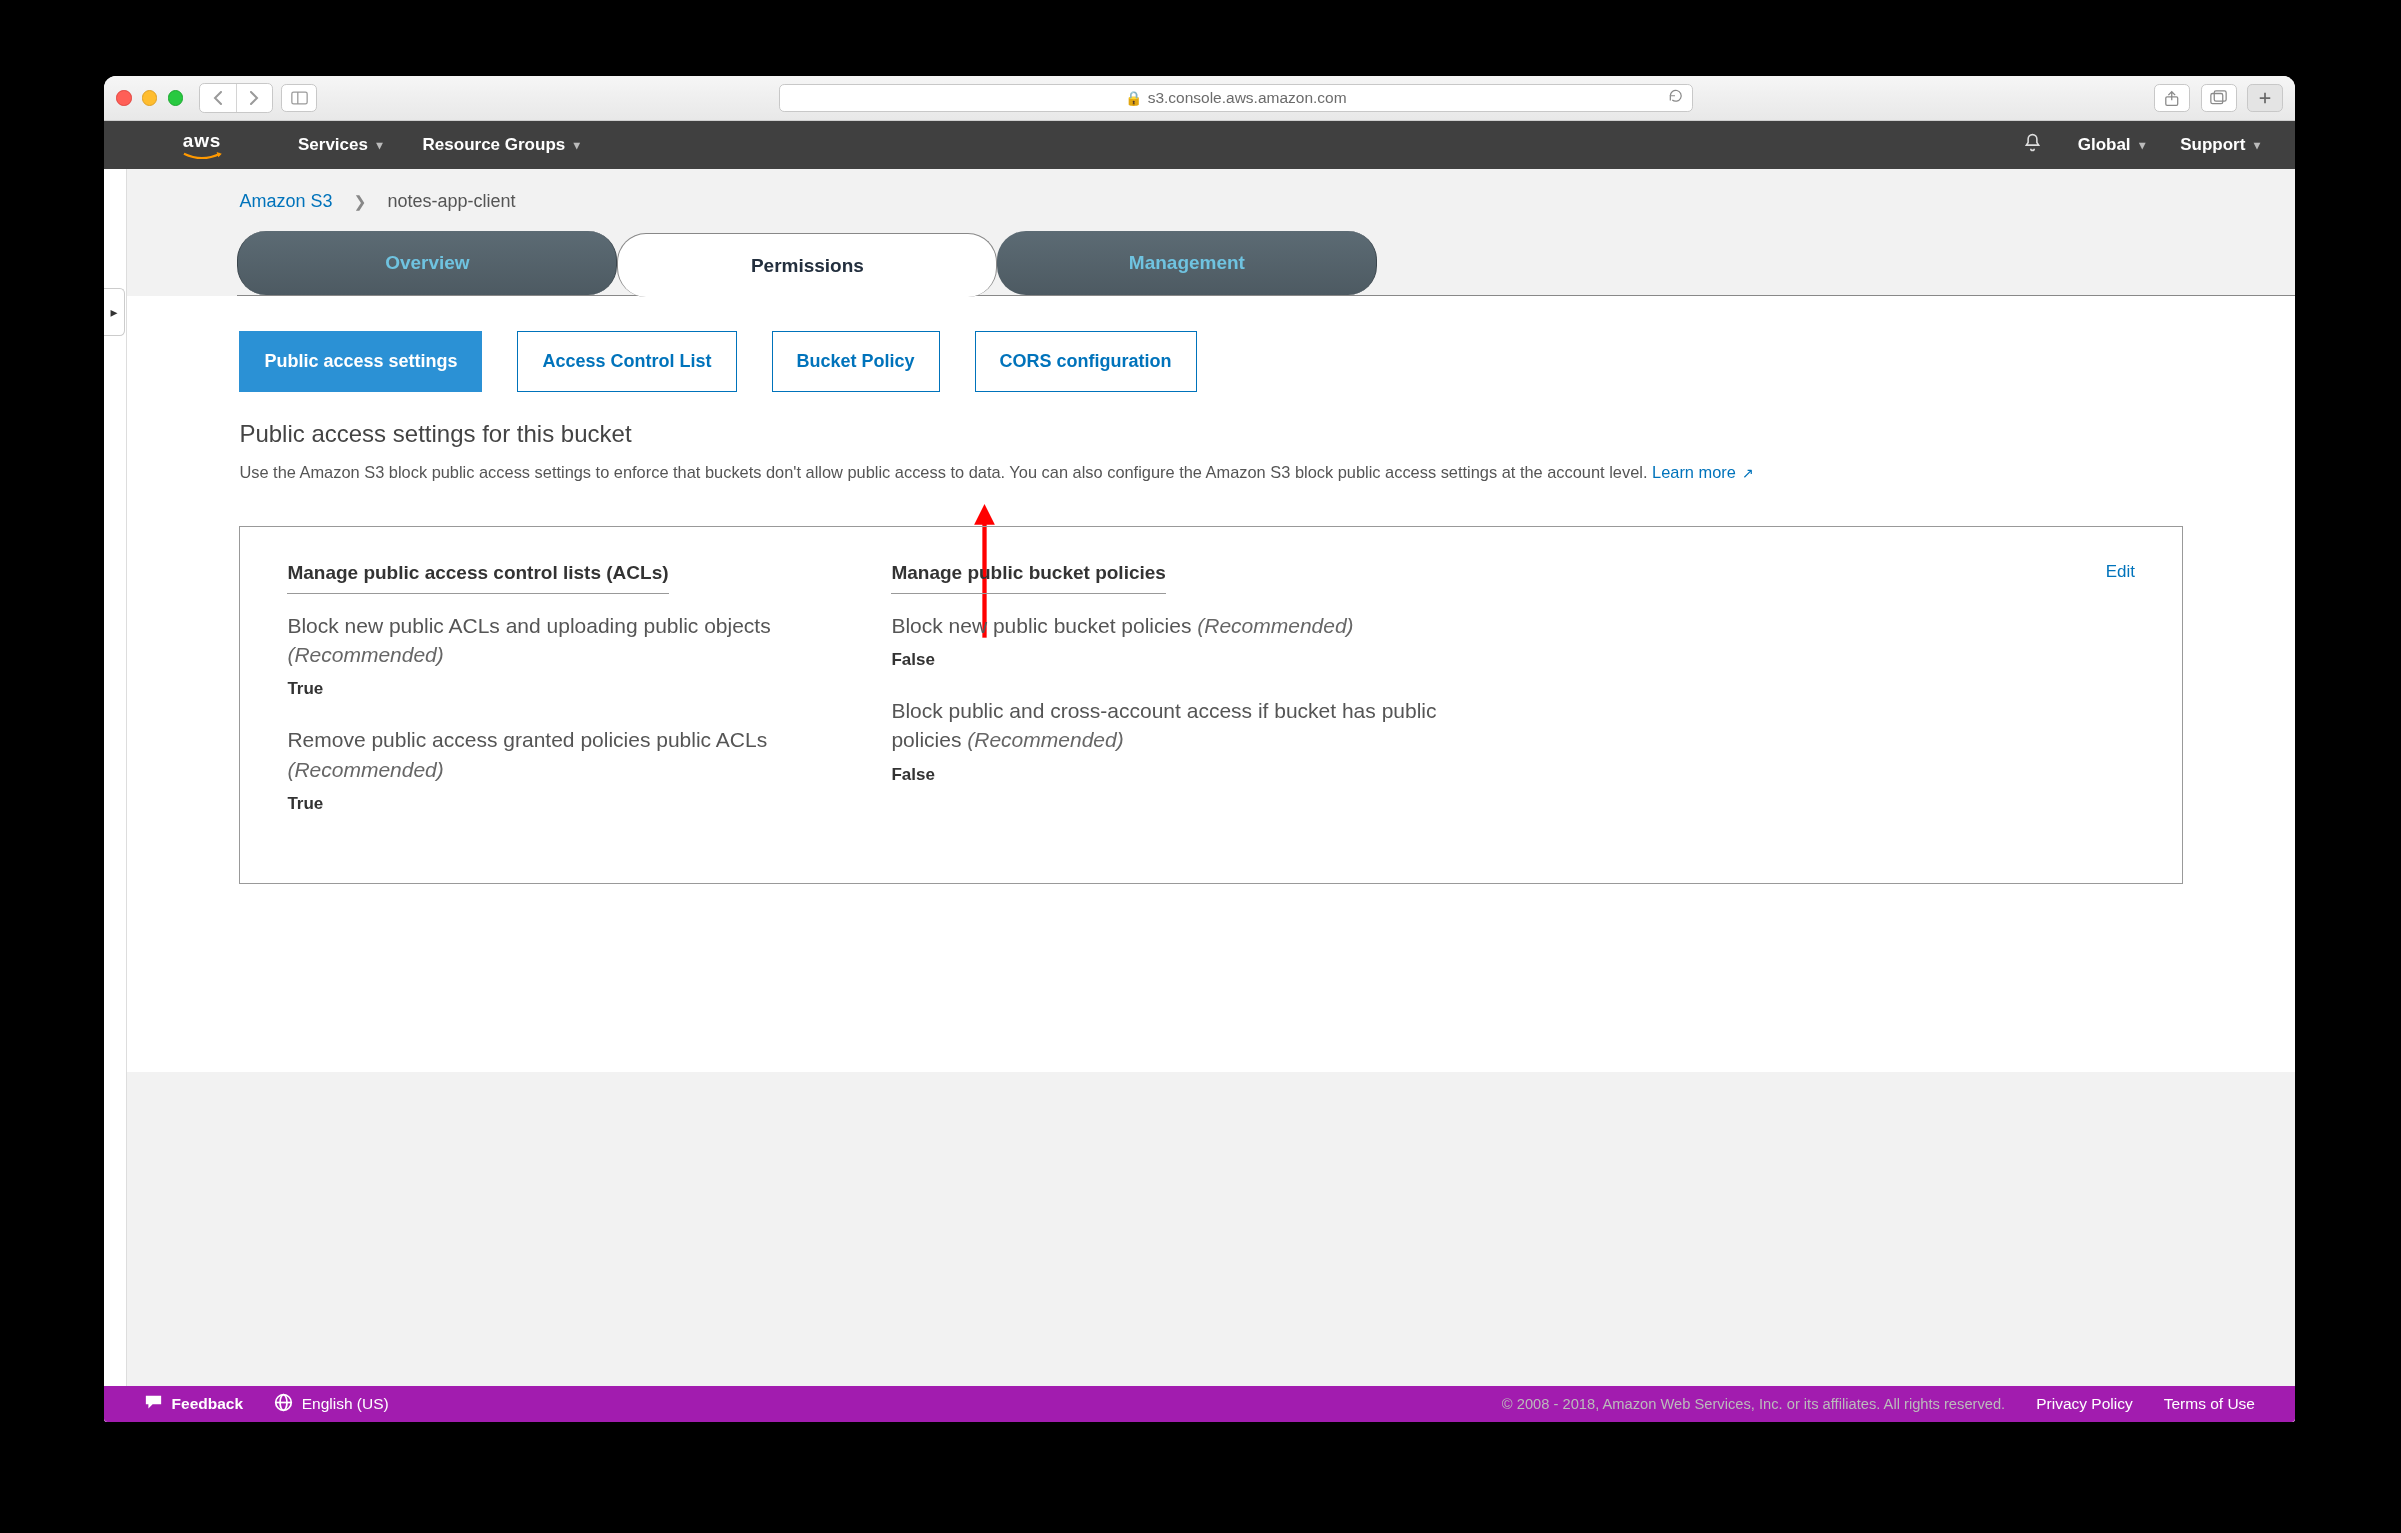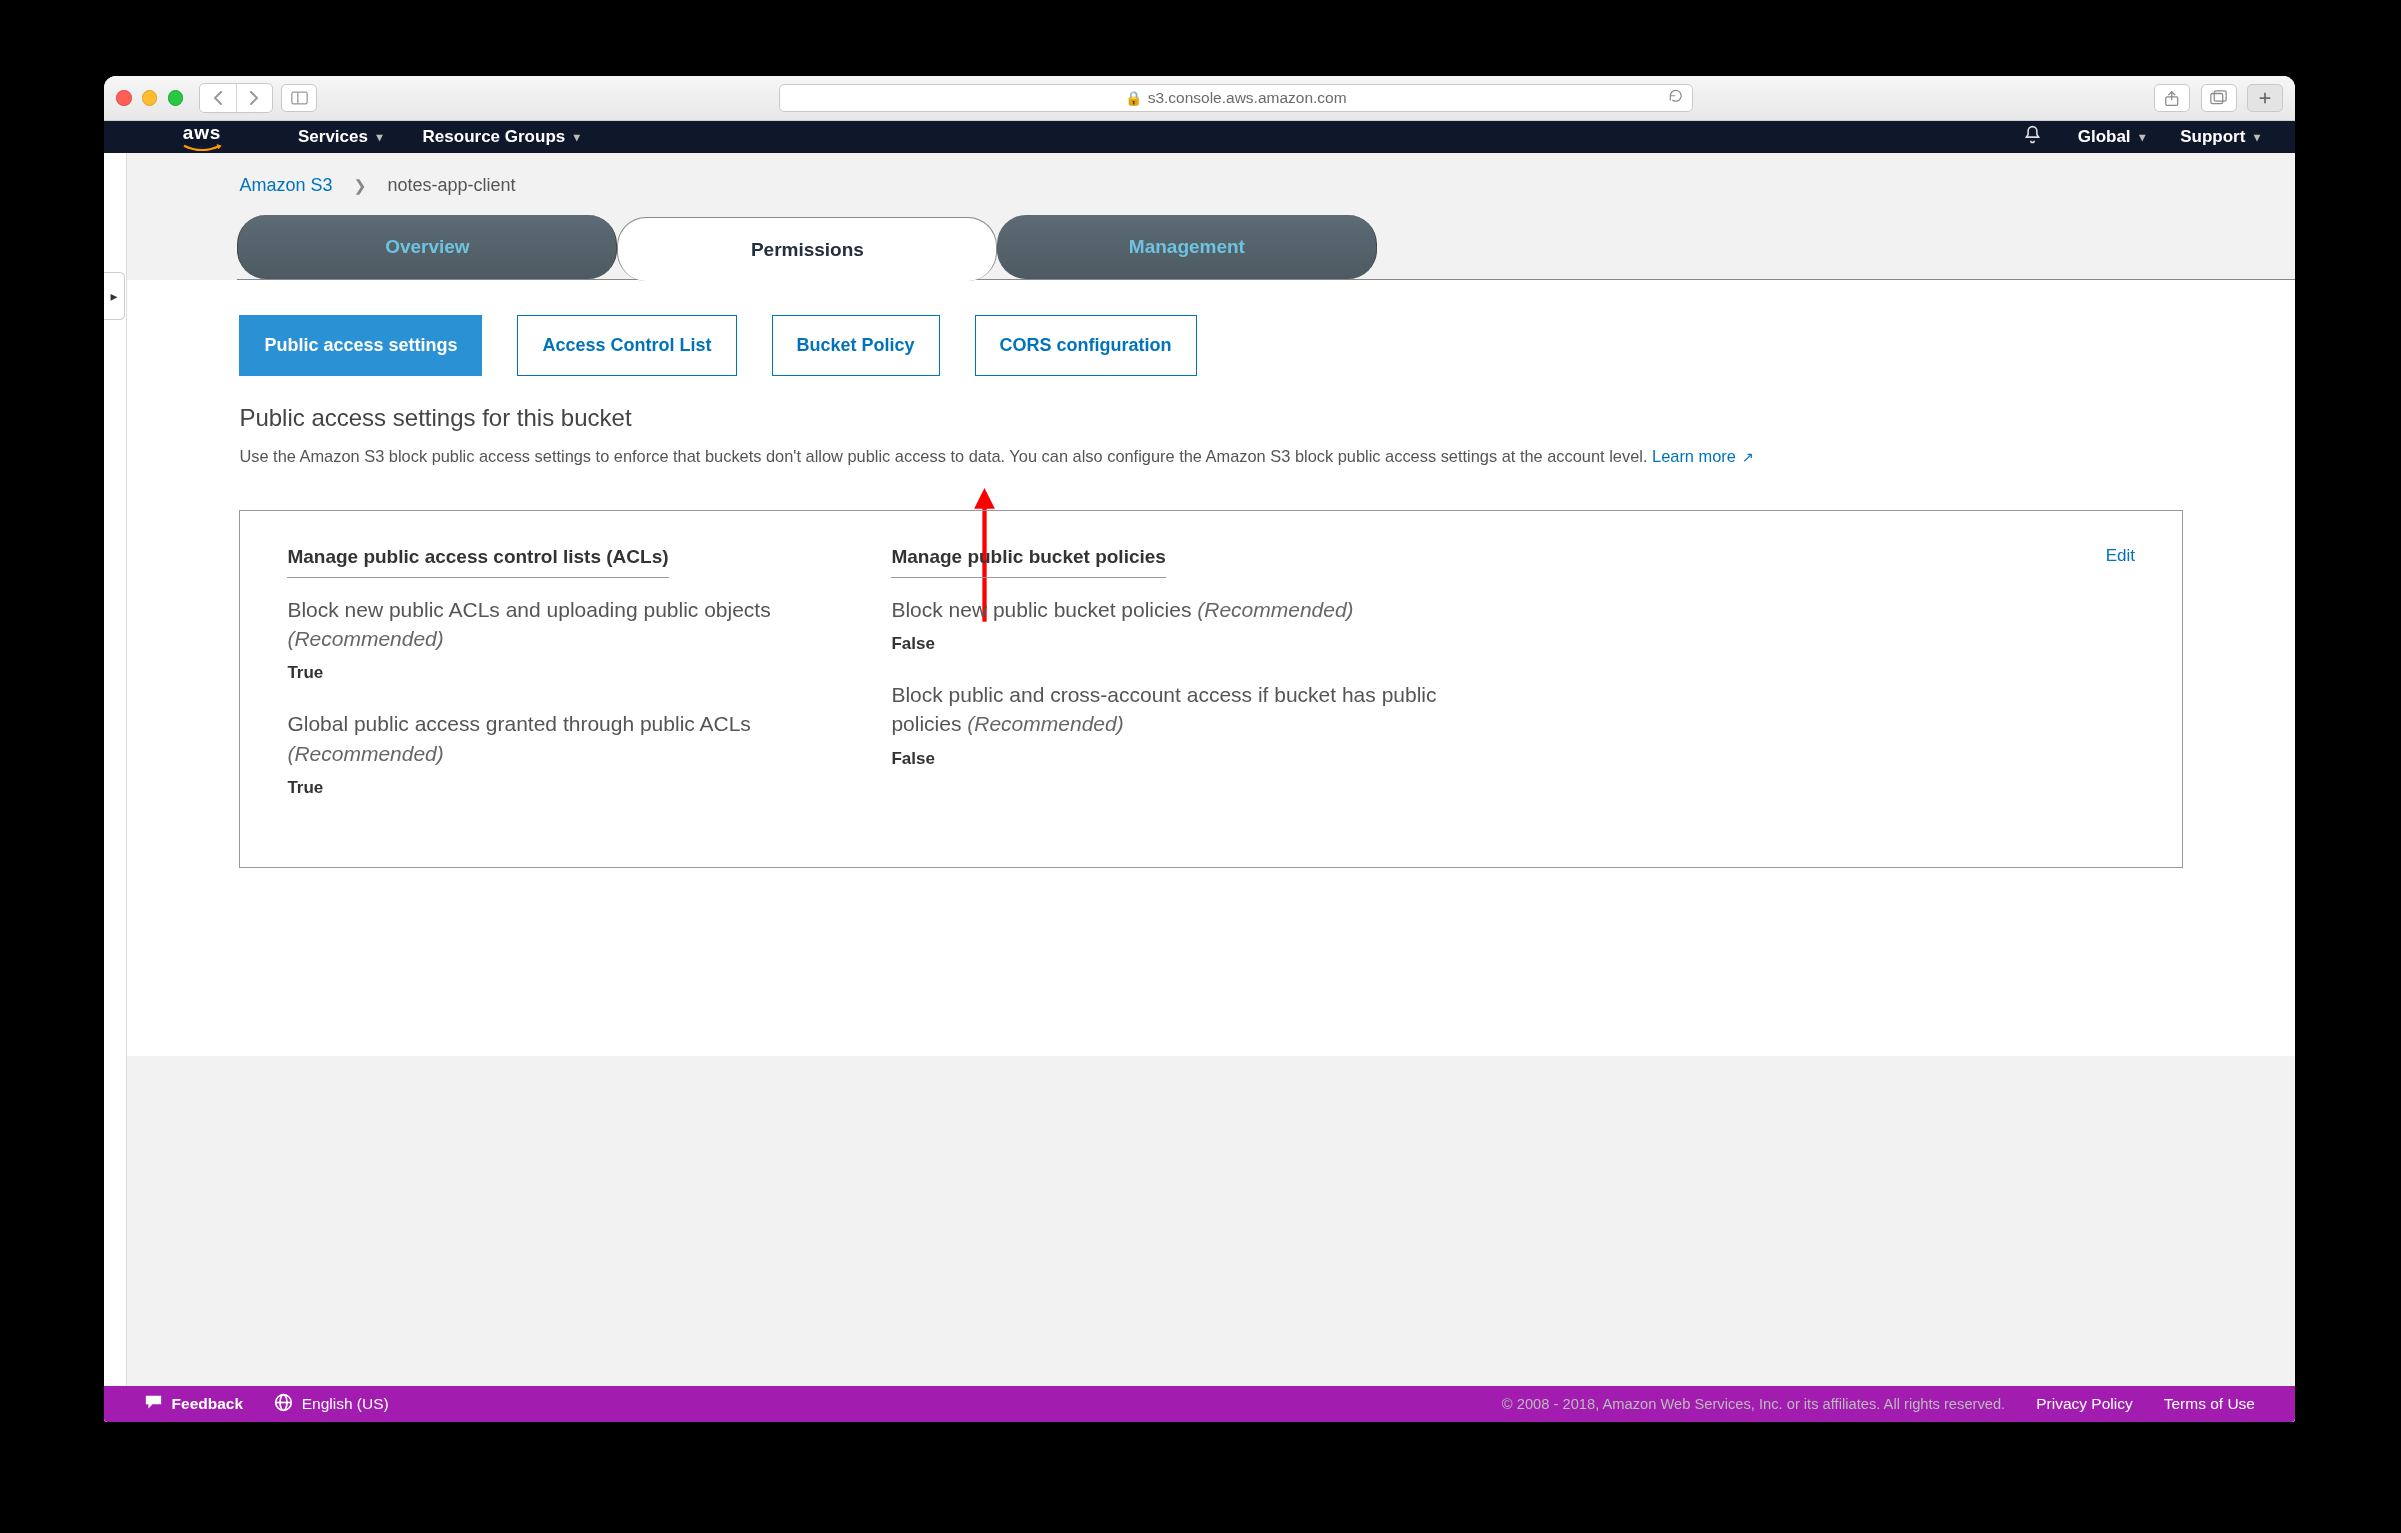--- a/index.html
+++ b/index.html
@@ -57,22 +57,22 @@
     font-size: 15.5px;
   }
   .url-bar .lock { margin-right: 5.2px; font-size:14px; }
   .url-bar .reload { position:absolute; right:8.6px; color:#888; }
   .right-toolbar { margin-left:auto; display:flex; gap:10.4px; align-items:center; }
   .right-toolbar .tb-btn { border:0.9px solid #c8c8c8; border-radius:5.2px; width:36px; height:28px; display:flex; align-items:center; justify-content:center; color:#888; background:#fff; }
   .right-toolbar .newtab { background:#e4e4e4; }
 
   
   .aws-header {
-    height: 32px;
-    background: #0f172a;
+    height: 48px;
+    background: #404040;
     display: flex;
     align-items: center;
     padding: 0 35px 0 78px;
     color: #fff;
     font-size: 17px;
   }
   .aws-logo { font-weight: 700; letter-spacing: 0.9px; display:flex; flex-direction:column; align-items:center; margin-right: 52px;}
   .aws-logo .txt { font-size: 19px; }
   .aws-logo .smile { width: 40px; height: 8.6px; }
   .aws-menu { display:flex; gap:40px; align-items:center;margin-left:24px; }
@@ -372,21 +372,21 @@
 
             <div class="col">
               <div class="col-heading">Manage public access control lists (ACLs)</div>
 
               <div class="setting-item">
                 <div class="desc"><span>Block new public ACLs and uploading public objects </span><span class="rec">(Recommended)</span></div>
                 <div class="val">True</div>
               </div>
 
               <div class="setting-item">
-                <div class="desc"><span>Global public access granted through public ACLs </span><span class="rec">(Recommended)</span></div>
+                <div class="desc"><span>Remove public access granted policies public ACLs </span><span class="rec">(Recommended)</span></div>
                 <div class="val">True</div>
               </div>
             </div>
 
             <div class="col">
               <div class="col-heading">Manage public bucket policies</div>
 
               <div class="setting-item">
                 <div class="desc"><span>Block new public bucket policies </span><span class="rec">(Recommended)</span></div>
                 <div class="val">False</div>

